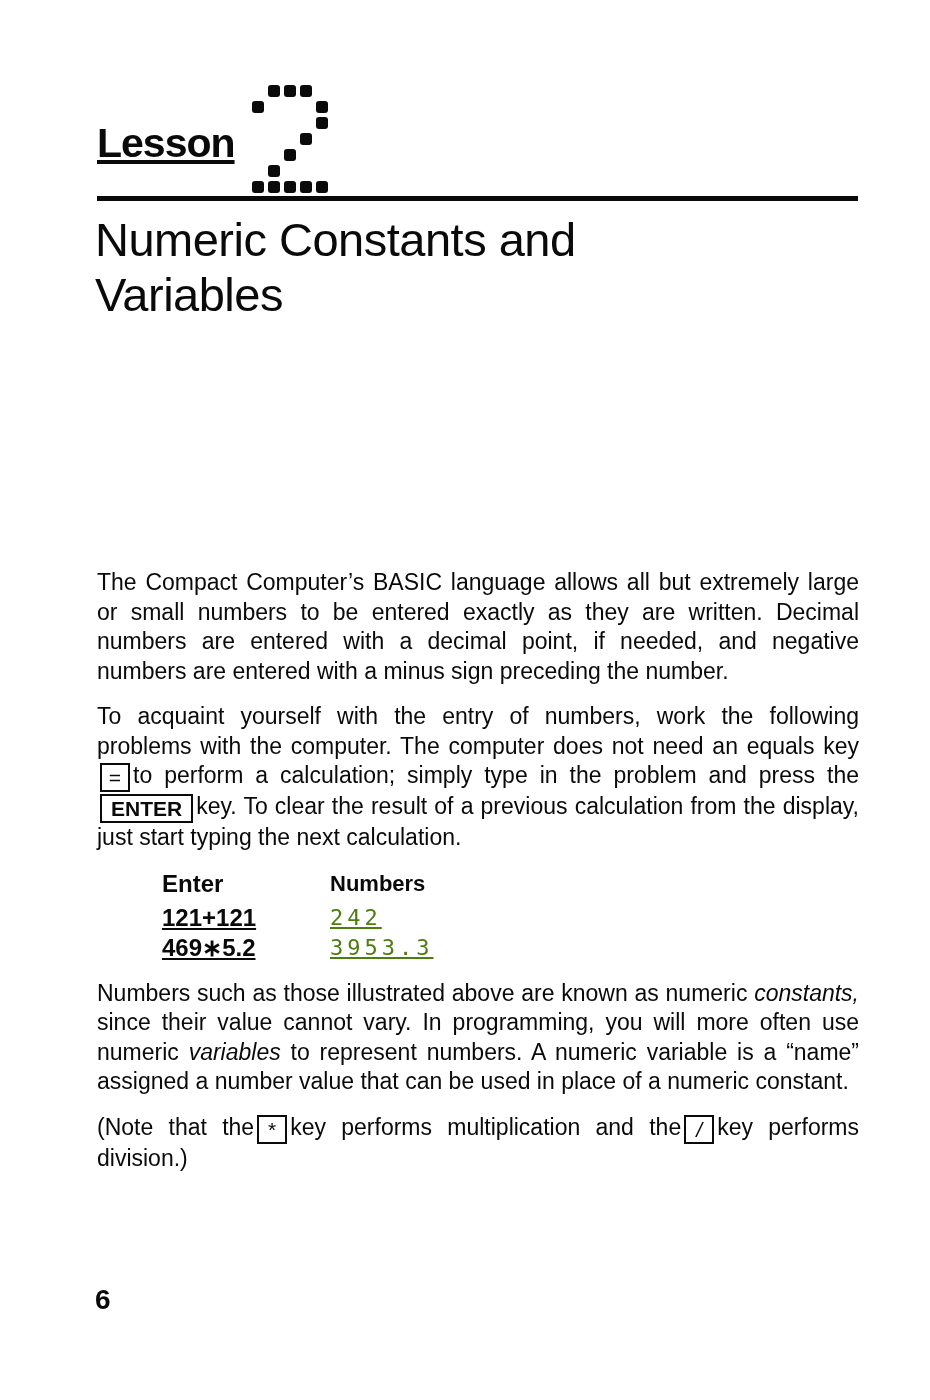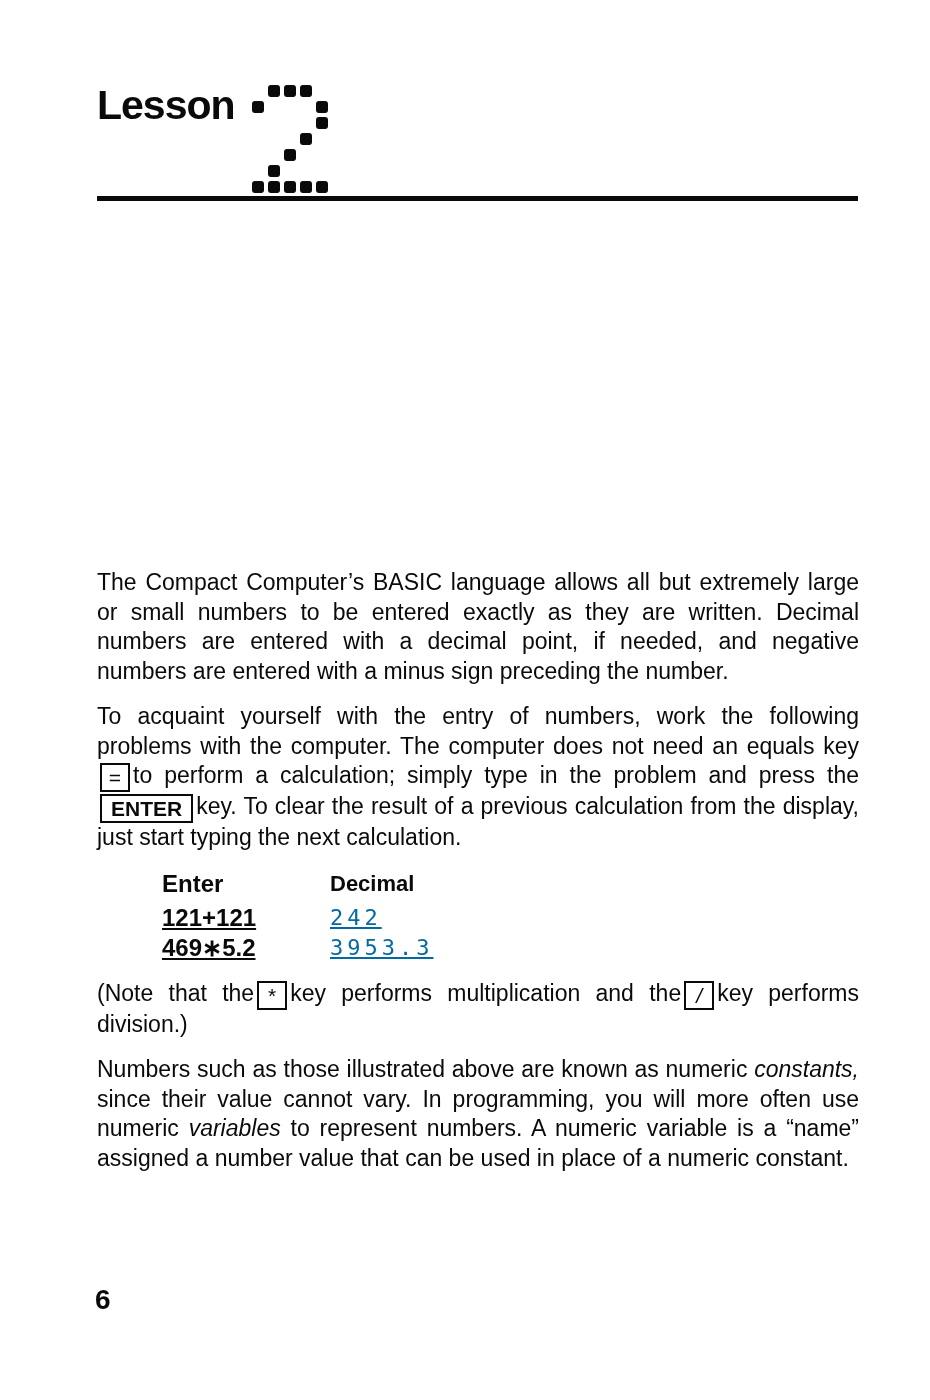--- a/index.html
+++ b/index.html
@@ -9,21 +9,21 @@
     margin:0 auto;
     background:#ffffff;
     color:#0a0a0a;
     font-family:"Liberation Sans", sans-serif;
     overflow:hidden;
   }
 
   
   .lesson-row {
     position:absolute; left:97px; top:85px;
-    display:flex; align-items:flex-start; gap:17px;
+    display:flex; align-items:center; gap:17px;text-decoration:underline;
   }
   .lesson-label {
     font-size:41px; font-weight:700; line-height:41px;
     letter-spacing:-1px;
     margin-bottom:-8px; 
   }
   .digit-grid {
     display:grid;
     grid-template-columns:repeat(5,12px);
     grid-auto-rows:12px;
@@ -71,21 +71,21 @@
     border-collapse:collapse;
   }
   .calc-table th {
     text-align:left; font-size:24px; font-weight:700;
     padding:0 0 4px 0; line-height:30px;
   }
   .calc-table td { line-height:30px; padding:0;text-decoration:underline; }
   .calc-table .col-enter { width:168px; font-weight:700; font-size:24px; }
   .calc-table .col-display {
     font-family:"DejaVu Sans Mono", monospace;
-    font-size:22px; letter-spacing:4px; color:#0369a1;
+    font-size:22px; letter-spacing:4px; color:#4d7c0f;
   }
 
   .page-number {
     position:absolute; left:95px; top:1284px;
     font-size:28px; font-weight:700;
   }
 </style>
 </head>
 <body>
 
@@ -127,45 +127,49 @@
         <span class="dot on"></span>
         <span class="dot on"></span>
         <span class="dot on"></span>
         <span class="dot on"></span>
         <span class="dot on"></span>
       </span>
   </div>
 
   <div class="rule"></div>
 
+  <div class="page-title">
+    <div>Numeric Constants and</div>
+    <div>Variables</div>
+  </div>
 
   <div class="body-copy">
 
     <p>The Compact Computer’s BASIC language allows all but extremely large or small numbers to be entered exactly as they are written. Decimal numbers are entered with a decimal point, if needed, and negative numbers are entered with a minus sign preceding the number.</p>
 
     <p><span>To acquaint yourself with the entry of numbers, work the following problems with the computer. The computer does not need an equals key</span><span class="keybox">=</span><span>to perform a calculation; simply type in the problem and press the</span> <span class="keybox bold">ENTER</span><span>key. To clear the result of a previous calculation from the display, just start typing the next calculation.</span></p>
 
     <table class="calc-table">
       <thead>
         <tr>
           <th class="col-enter">Enter</th>
-          <th class="col-display" style="font-family:'Liberation Sans',sans-serif;letter-spacing:0;color:#0a0a0a;">Decimal</th>
+          <th class="col-display" style="font-family:'Liberation Sans',sans-serif;letter-spacing:0;color:#0a0a0a;">Numbers</th>
         </tr>
       </thead>
       <tbody>
         <tr>
           <td class="col-enter">121+121</td>
           <td class="col-display">242</td>
         </tr>
         <tr>
           <td class="col-enter">469∗5.2</td>
           <td class="col-display">3953.3</td>
         </tr>
       </tbody>
     </table>
 
+    <p><span>Numbers such as those illustrated above are known as numeric</span> <span class="em">constants,</span> <span>since their value cannot vary. In programming, you will more often use numeric</span> <span class="em">variables</span> <span>to represent numbers. A numeric variable is a “name” assigned a number value that can be used in place of a numeric constant.</span></p>
+
     <p><span>(Note that the</span><span class="keybox">*</span><span>key performs multiplication and the</span><span class="keybox slash">/</span><span>key performs division.)</span></p>
-
-    <p><span>Numbers such as those illustrated above are known as numeric</span> <span class="em">constants,</span> <span>since their value cannot vary. In programming, you will more often use numeric</span> <span class="em">variables</span> <span>to represent numbers. A numeric variable is a “name” assigned a number value that can be used in place of a numeric constant.</span></p>
   </div>
 
   <div class="page-number">6</div>
 </div>
 
 </body></html>

